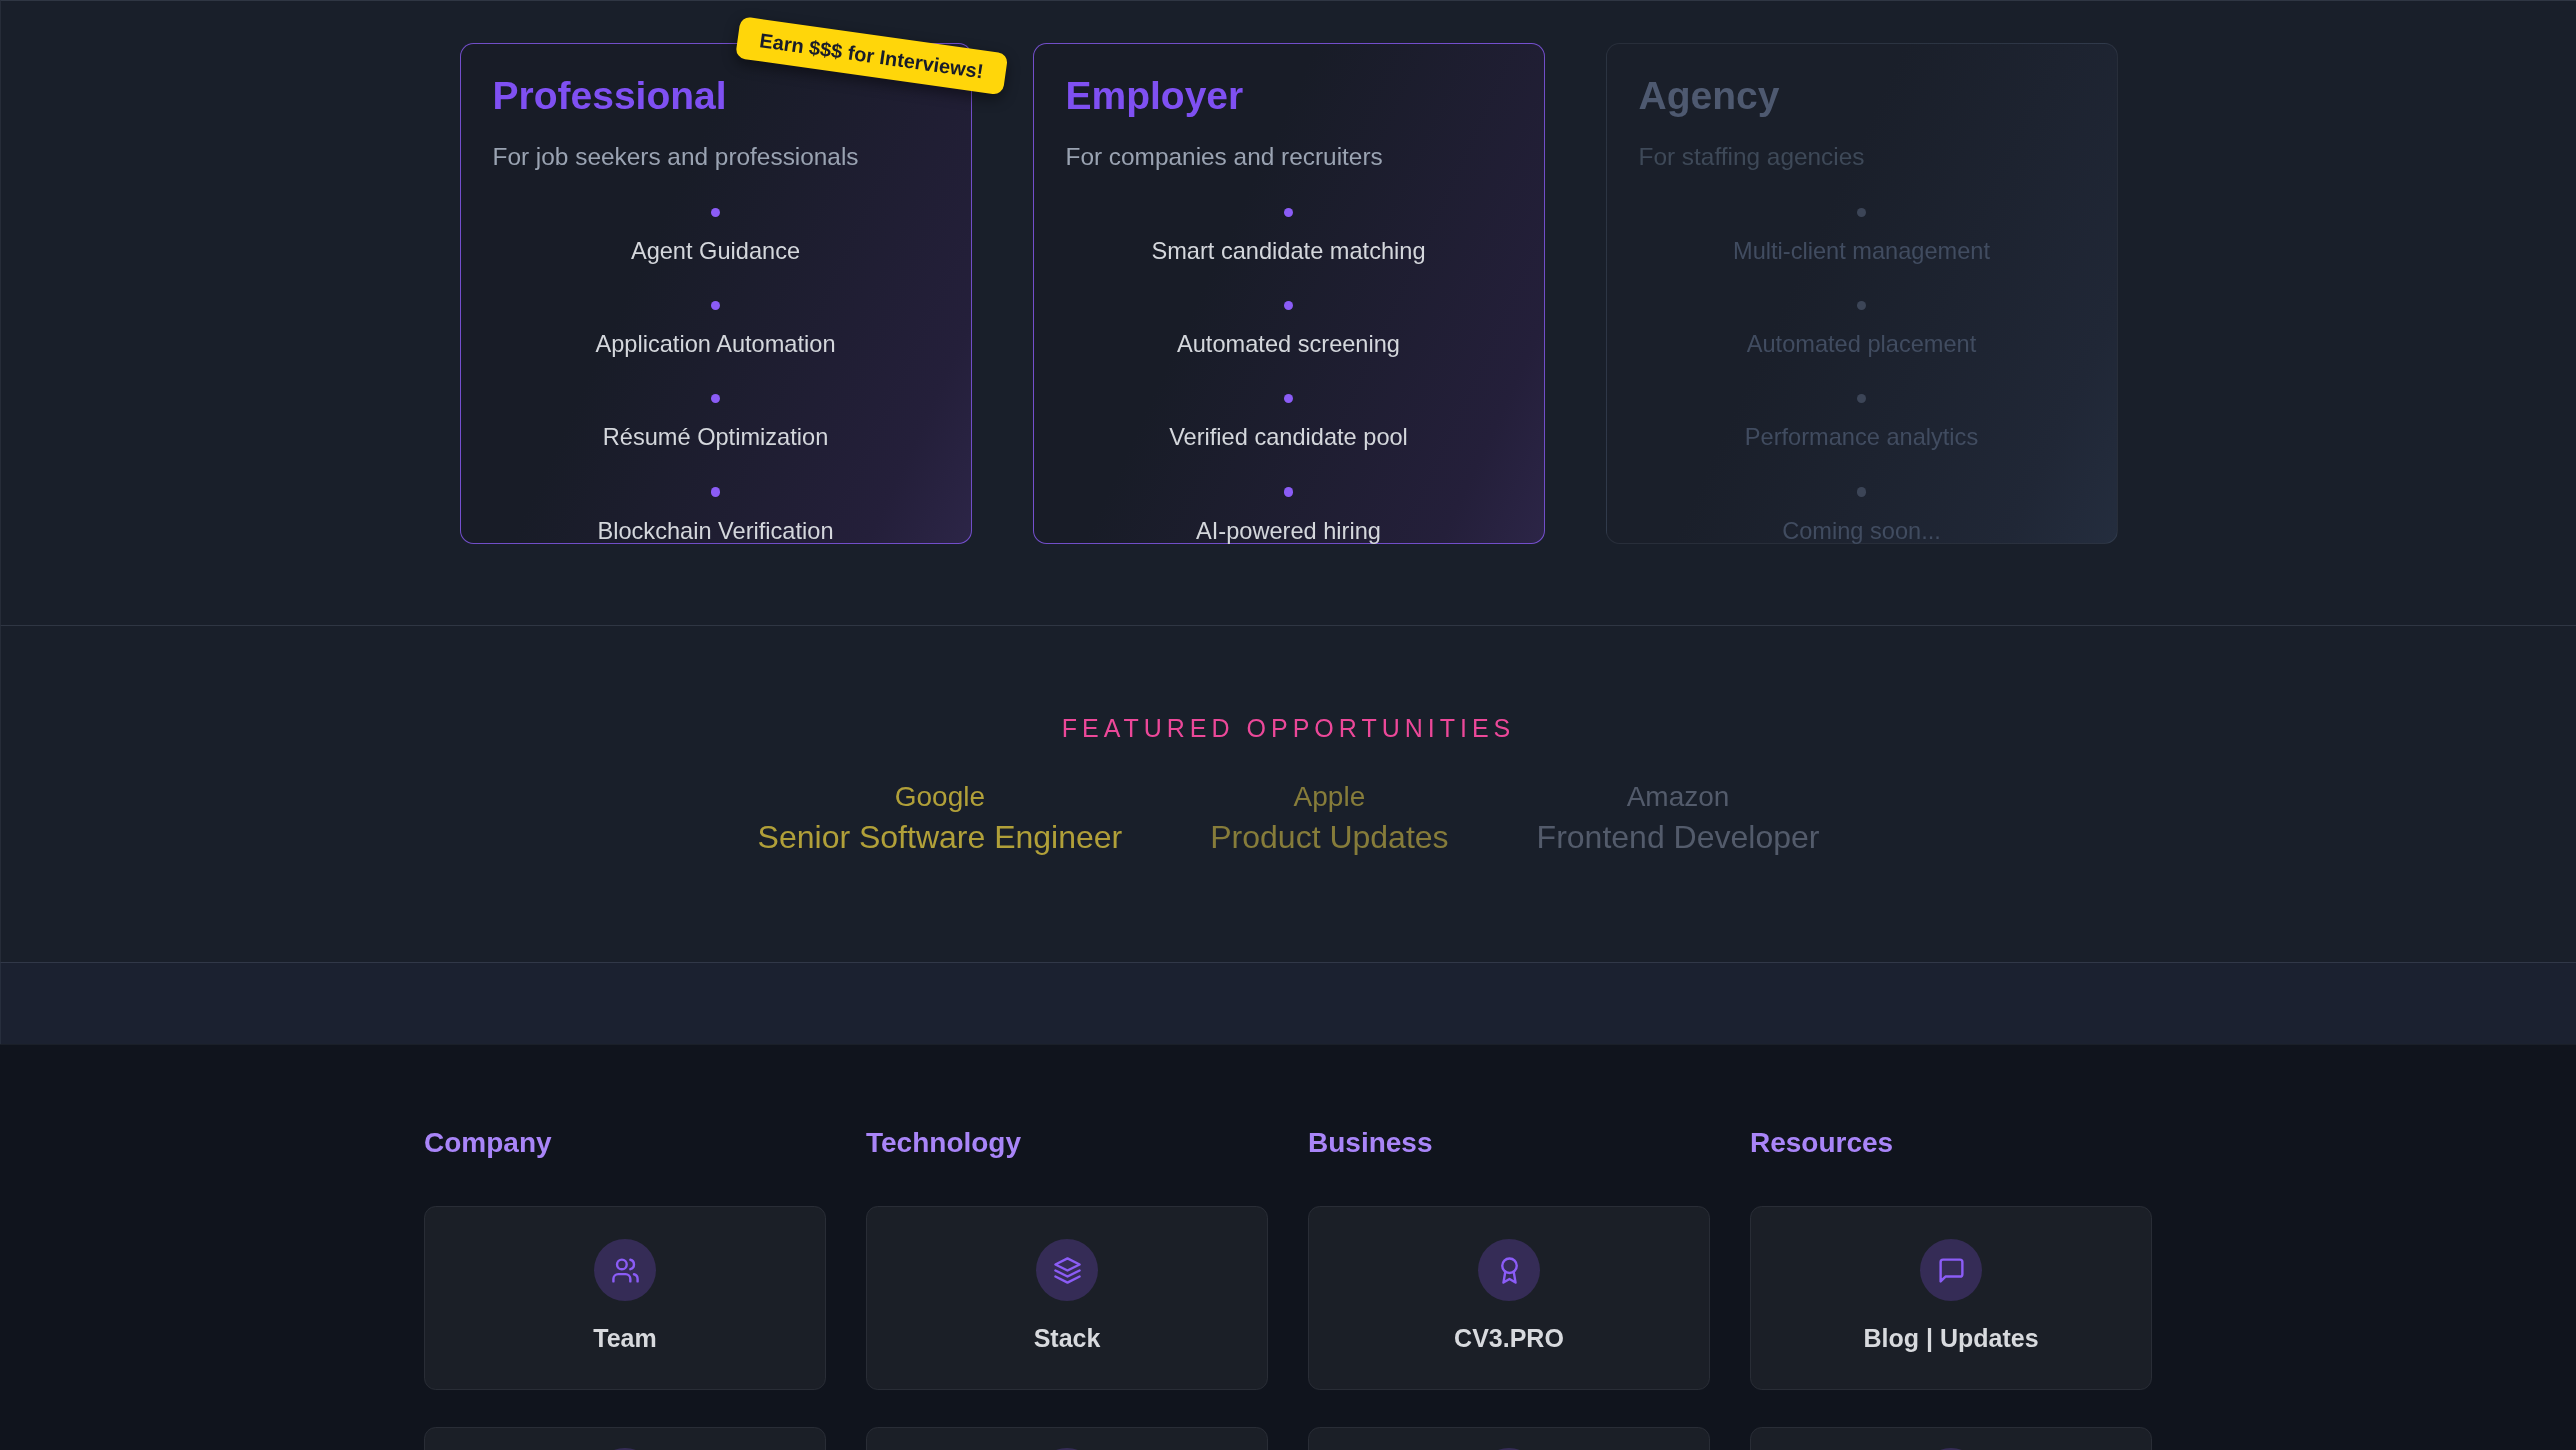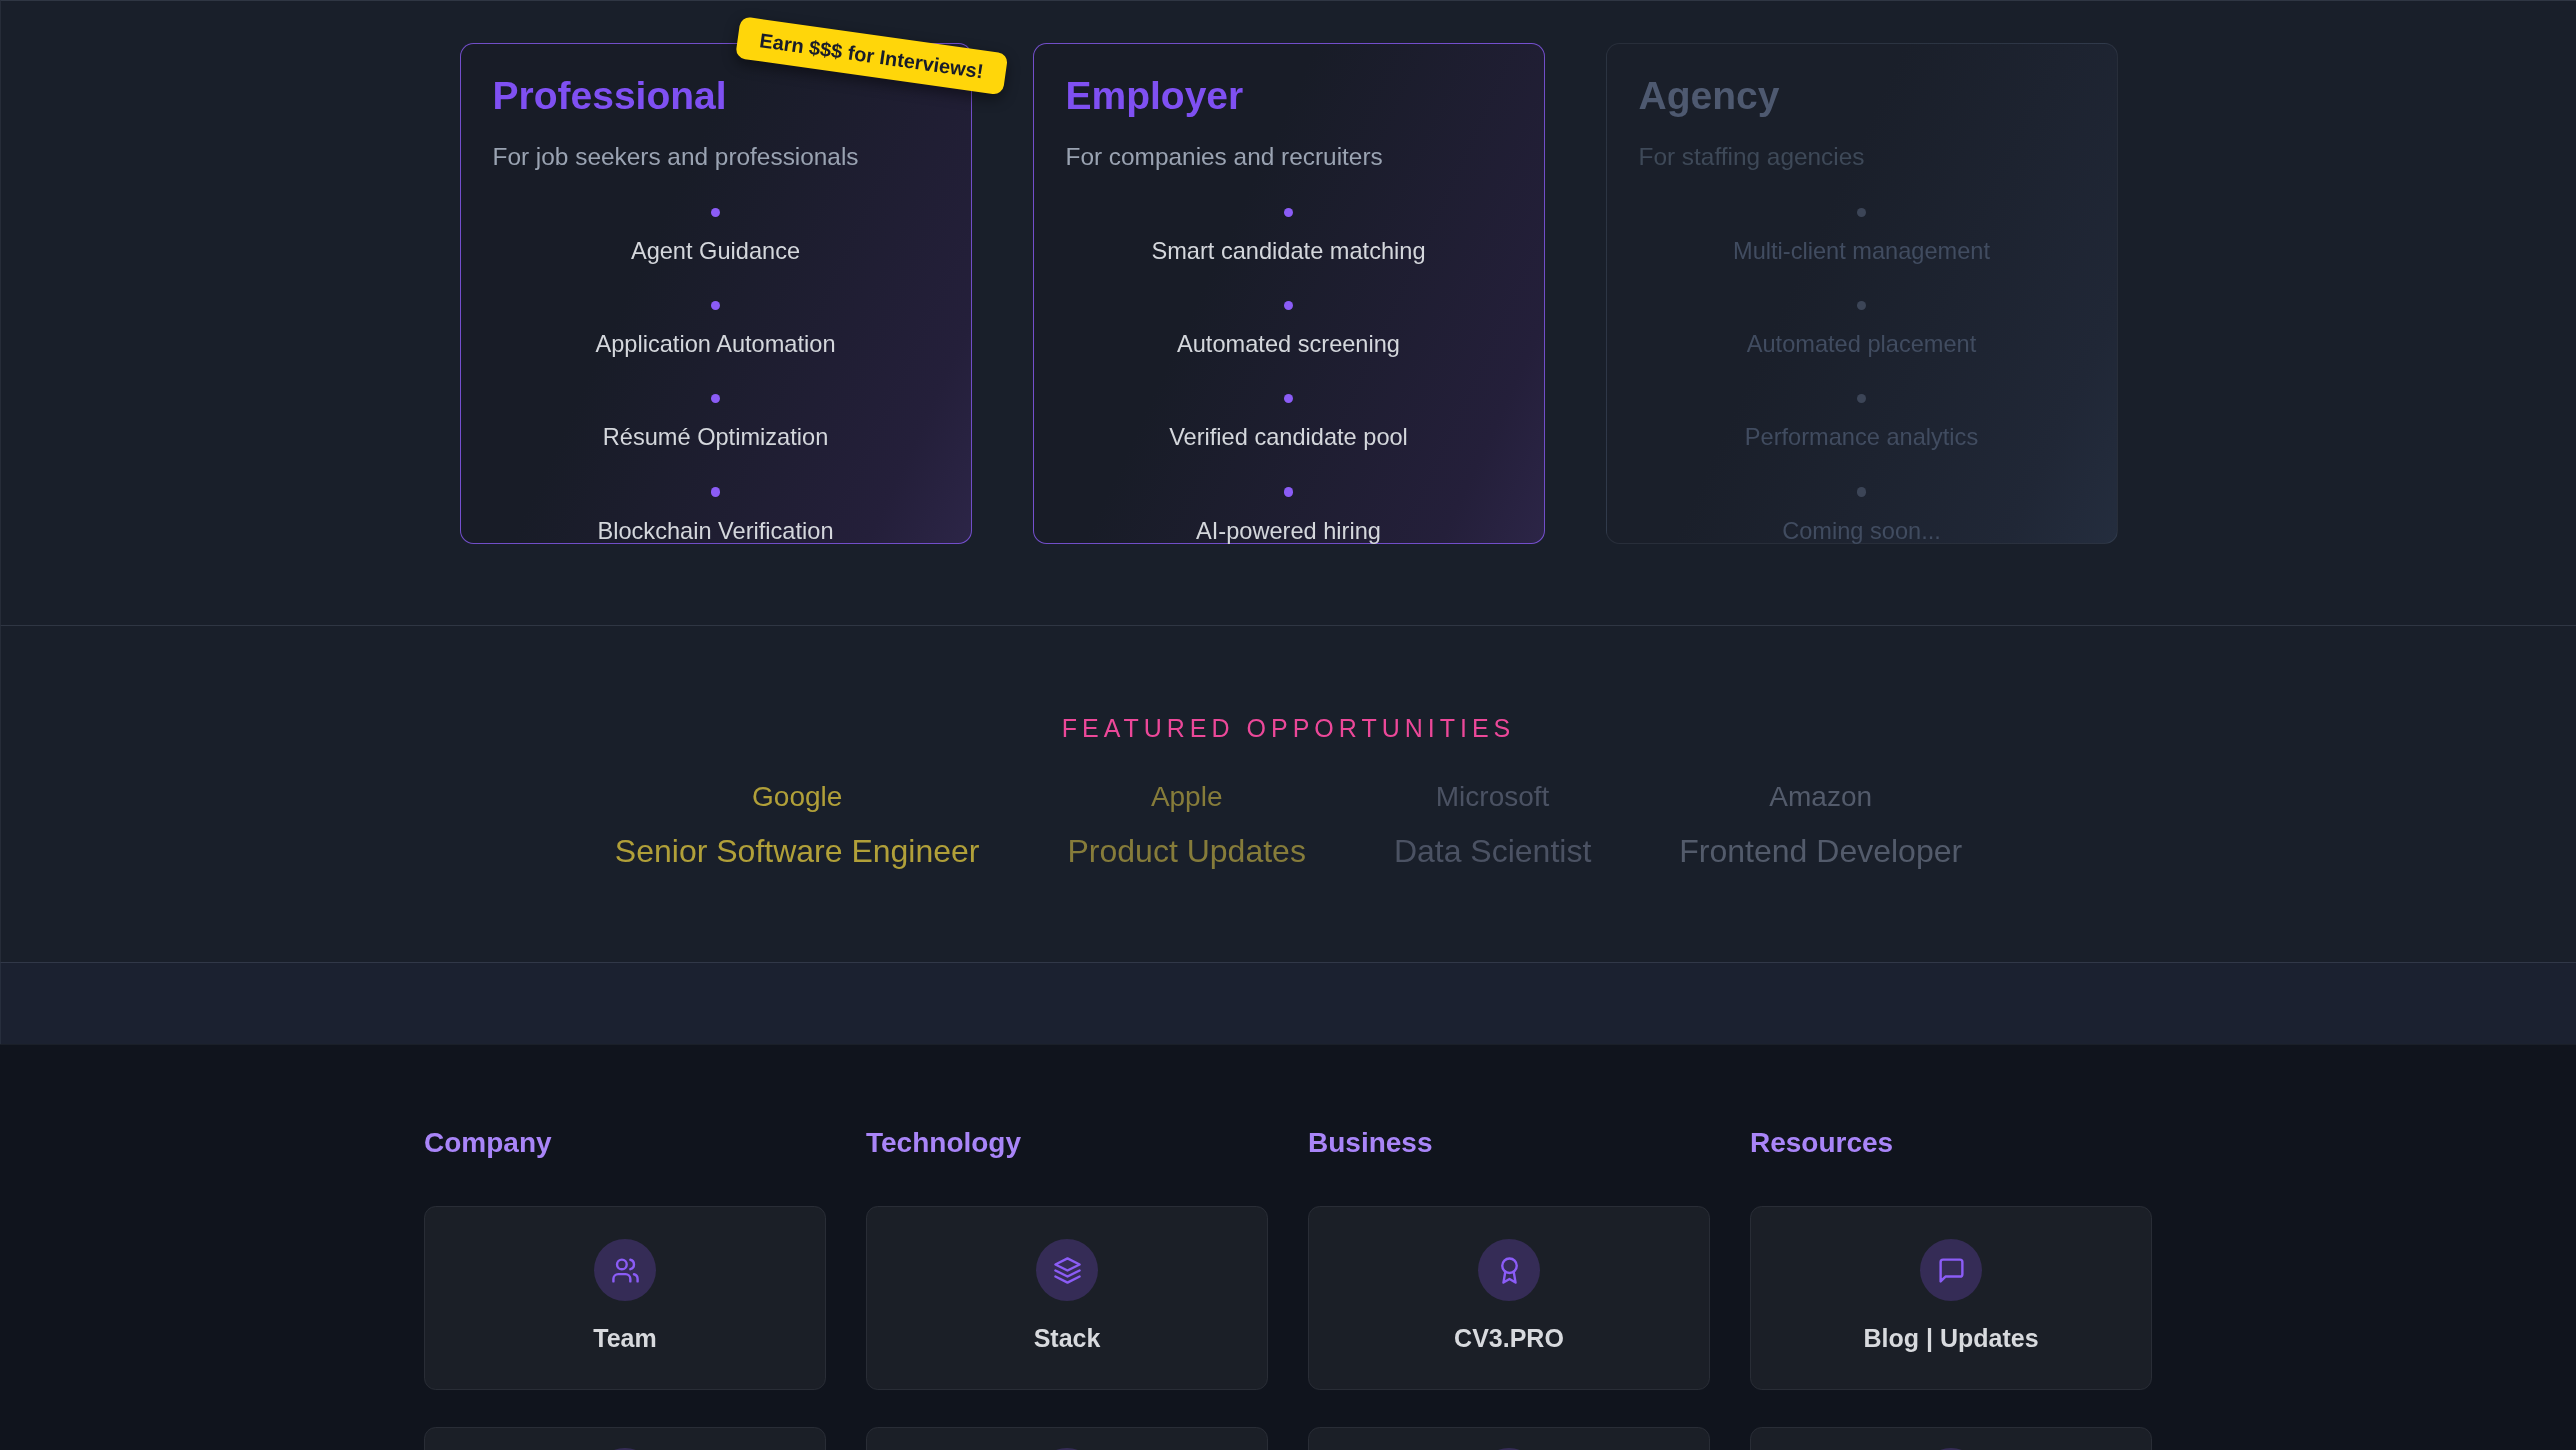--- a/index.html
+++ b/index.html
@@ -50,21 +50,21 @@
     height:337px;box-sizing:border-box;
     border-top:0.8px solid rgba(150,160,180,0.18);
     border-left:0.8px solid rgba(150,160,180,0.10);
   }
   .featured-heading{
     margin:0;padding-top:88px;text-align:center;
     font-size:25px;font-weight:400;letter-spacing:5px;color:#ec4899;
   }
   .jobs{display:flex;justify-content:center;gap:88px;margin-top:37px;}
   .job{text-align:center;}
-  .job-company{font-size:28px;line-height:34px;margin-bottom:18px;}
+  .job-company{font-size:28px;line-height:34px;margin-bottom:4px;}
   .job-title{font-size:32px;line-height:39px;}
   .job.state-0 .job-company,.job.state-0 .job-title{color:#b1a039;}
   .job.state-1 .job-company,.job.state-1 .job-title{color:#867c3a;}
   .job.state-2 .job-company,.job.state-2 .job-title{color:#4b5263;}
   .job.state-3 .job-company,.job.state-3 .job-title{color:#535b6b;}
 
   .band{
     height:82px;box-sizing:border-box;background:#1b2130;
     border-top:0.8px solid rgba(150,160,180,0.18);
     border-left:0.8px solid rgba(150,160,180,0.10);
@@ -176,24 +176,20 @@
     <h3 class="featured-heading">FEATURED OPPORTUNITIES</h3>
     <div class="jobs">
       <div class="job state-0">
         <div class="job-company">Google</div>
         <div class="job-title">Senior Software Engineer</div>
       </div>
       <div class="job state-1">
         <div class="job-company">Apple</div>
         <div class="job-title">Product Updates</div>
       </div>
-      <div class="job state-2">
-        <div class="job-company">Microsoft</div>
-        <div class="job-title">Data Scientist</div>
-      </div>
       <div class="job state-3">
         <div class="job-company">Amazon</div>
         <div class="job-title">Frontend Developer</div>
       </div>
     </div>
   </section>
 
   <div class="band"></div>
 
   <footer class="site-footer">

